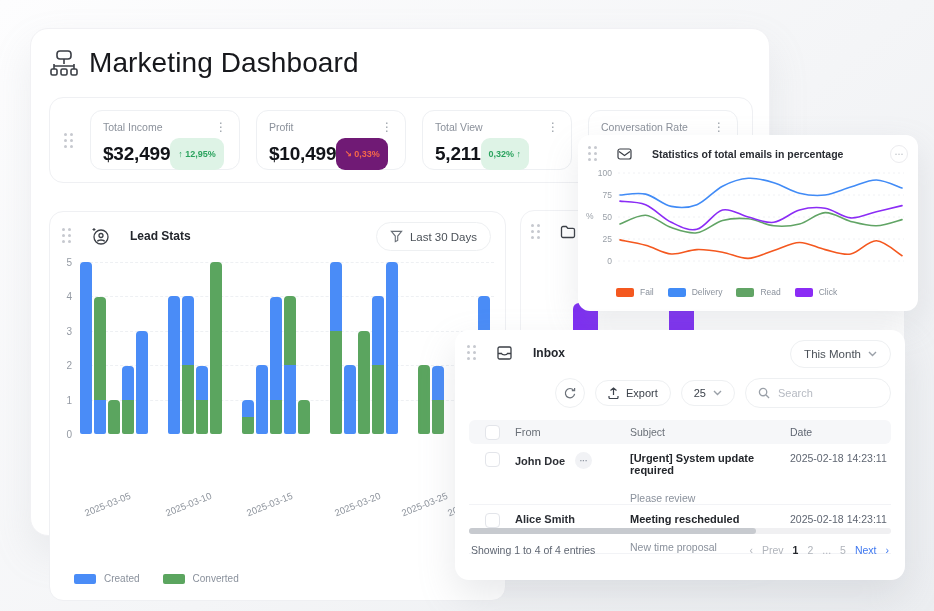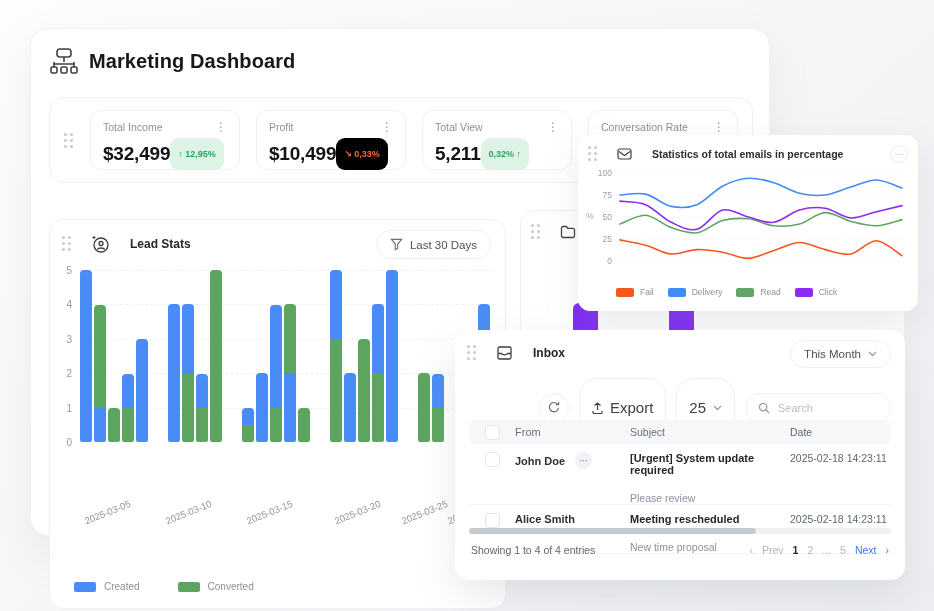--- a/index.html
+++ b/index.html
@@ -5,21 +5,21 @@
   * { margin:0; padding:0; box-sizing:border-box; }
   body { font-family:"Liberation Sans","DejaVu Sans",sans-serif; background:#eef0f3; }
   .stage { position:relative; width:934px; height:611px; overflow:hidden;
            background:linear-gradient(140deg,#fdfdfe 0%,#f4f5f7 55%,#eceef1 100%); }
 
   
   .main-card { position:absolute; left:30px; top:28px; width:740px; height:508px;
 import: background:#fff; background:#fff; border:1px solid #f1f1f4; border-radius:18px;
     box-shadow:0 18px 40px rgba(150,155,165,.14); z-index:1; }
   .page-header { position:absolute; left:18px; top:18px; display:flex; align-items:center; gap:10px; }
-  .page-title { font-size:20px; font-weight:700; color:#17181c; letter-spacing:.1px; }
+  .page-title { font-size:28px; font-weight:400; color:#17181c; letter-spacing:.1px; }
 
   .icon { display:inline-flex; align-items:center; justify-content:center; color:#3b3f46; }
   .icon svg { display:block; }
 
   .drag-handle { display:inline-grid; grid-template-columns:repeat(2,3px); grid-gap:3px; }
   .drag-handle i { width:3px; height:3px; border-radius:50%; background:#c6c9cf; }
 
   
   .stats-wrap { position:absolute; left:18px; top:68px; width:704px; height:86px;
     border:1px solid #eff0f3; border-radius:14px; display:flex; align-items:center; }
@@ -27,44 +27,44 @@
   .stats-row { display:flex; gap:16px; margin-left:17px; }
   .stat-card { width:150px; height:60px; border:1px solid #eef0f3; border-radius:12px;
     background:#fff; padding:10px 12px; }
   .stat-top { display:flex; justify-content:space-between; align-items:center; }
   .stat-label { font-size:10.5px; color:#8b919b; }
   .kebab { color:#9aa0a8; font-size:12px; line-height:10px; cursor:pointer; }
   .stat-bottom { display:flex; align-items:center; margin-top:5px; }
   .stat-value { font-size:19px; font-weight:700; color:#121419; letter-spacing:-.2px; }
   .badge { font-size:9px; font-weight:600; padding:11px 8px; border-radius:9px; white-space:nowrap; }
   .badge.pos { background:#def3e6; color:#2ba35e; }
-  .badge.neg { background:#000000; color:#f4684a; }
+  .badge.neg { background:#701a75; color:#f4684a; }
 
   
   .card-head { display:flex; align-items:center; gap:20px; }
   .card-title { font-size:12px; font-weight:700; color:#23262c; }
 
   
-  .lead-card { position:absolute; left:18px; top:190px; width:457px; height:390px;
+  .lead-card { position:absolute; left:18px; top:182px; width:457px; height:390px;
     border:1px solid #eff0f3; border-radius:14px; background:#fff; }
   .lead-card .card-head { position:absolute; left:12px; top:14px; }
   .pill { display:inline-flex; align-items:center; gap:7px; border:1px solid #eef0f2;
     border-radius:18px; background:#fff; color:#4b5158; font-size:11.5px; padding:7px 13px; cursor:pointer; }
   .lead-filter { position:absolute; right:14px; top:10px; }
   .bar-plot { position:absolute; left:30px; top:50px; width:414px; height:172px; }
   .grid-h { position:absolute; left:0; right:0; border-top:1px dashed #eef0f3; }
   .bar-ytick { position:absolute; left:6px; width:16px; text-align:right; font-size:10px; color:#949aa3; }
   .bar-group { position:absolute; bottom:0; display:flex; align-items:flex-end; gap:2px; }
   .bar { width:12px; display:flex; flex-direction:column-reverse; }
   .bar .seg:last-child { border-radius:4px 4px 0 0; }
   .bar .seg:first-child { border-radius:0 0 2px 2px; }
   .bar .seg:only-child { border-radius:4px 4px 2px 2px; }
   .bar-xlabel { position:absolute; top:228px; font-size:9.5px; color:#8e949d; white-space:nowrap;
     transform:translateX(-100%) rotate(-22deg); transform-origin:right top; }
-  .legend { position:absolute; display:flex; gap:38px; align-items:center; }
+  .legend { position:absolute; display:flex; gap:23px; align-items:center; }
   .lead-legend { left:24px; bottom:16px; }
   .legend-item { display:flex; align-items:center; gap:8px; font-size:10px; color:#8a919c; }
   .swatch { width:22px; height:10px; border-radius:2px; }
 
   
   .folder-card { position:absolute; left:520px; top:210px; width:385px; height:300px;
     background:#fff; border:1px solid #f0f1f4; border-radius:14px; z-index:2; }
   .folder-card .card-head { position:absolute; left:10px; top:13px; }
   .peek-bar { position:absolute; width:25px; background:#7d2bf5; border-radius:6px 6px 0 0; }
 
@@ -83,21 +83,21 @@
   .email-legend .swatch { width:18px; height:9px; }
 
   
   .inbox-card { position:absolute; left:455px; top:330px; width:450px; height:250px;
     background:#fff; border-radius:14px; box-shadow:0 16px 38px rgba(140,145,155,.20); z-index:4; }
   .inbox-card .card-head { position:absolute; left:12px; top:15px; }
   .inbox-filter { position:absolute; right:14px; top:10px; }
   .toolbar { position:absolute; right:14px; top:48px; display:flex; align-items:center; gap:10px; }
   .round-btn { width:30px; height:30px; border-radius:50%; border:1px solid #eef0f2; background:#fff;
     display:flex; align-items:center; justify-content:center; color:#6a7078; cursor:pointer; }
-  .toolbar .pill { padding:20px 12px; font-size:15px; color:#3c424b; }
+  .toolbar .pill { padding:6px 12px; font-size:11px; color:#3c424b; }
   .search-box { display:flex; align-items:center; gap:8px; width:146px; height:30px;
     border:1px solid #eef0f2; border-radius:16px; padding:0 12px; color:#9aa0a8; }
   .search-box input { border:none; outline:none; width:100%; font-size:11px; color:#3c424b;
     font-family:"Liberation Sans","DejaVu Sans",sans-serif; background:transparent; }
   .search-box input::placeholder { color:#b6bac2; }
 
   .table { position:absolute; left:14px; right:14px; top:90px; }
   .thead { display:flex; align-items:center; height:24px; background:#f6f7f9; border-radius:6px;
     font-size:10.5px; color:#6a7078; }
   .trow { display:flex; align-items:flex-start; padding-top:8px; min-height:38px;

